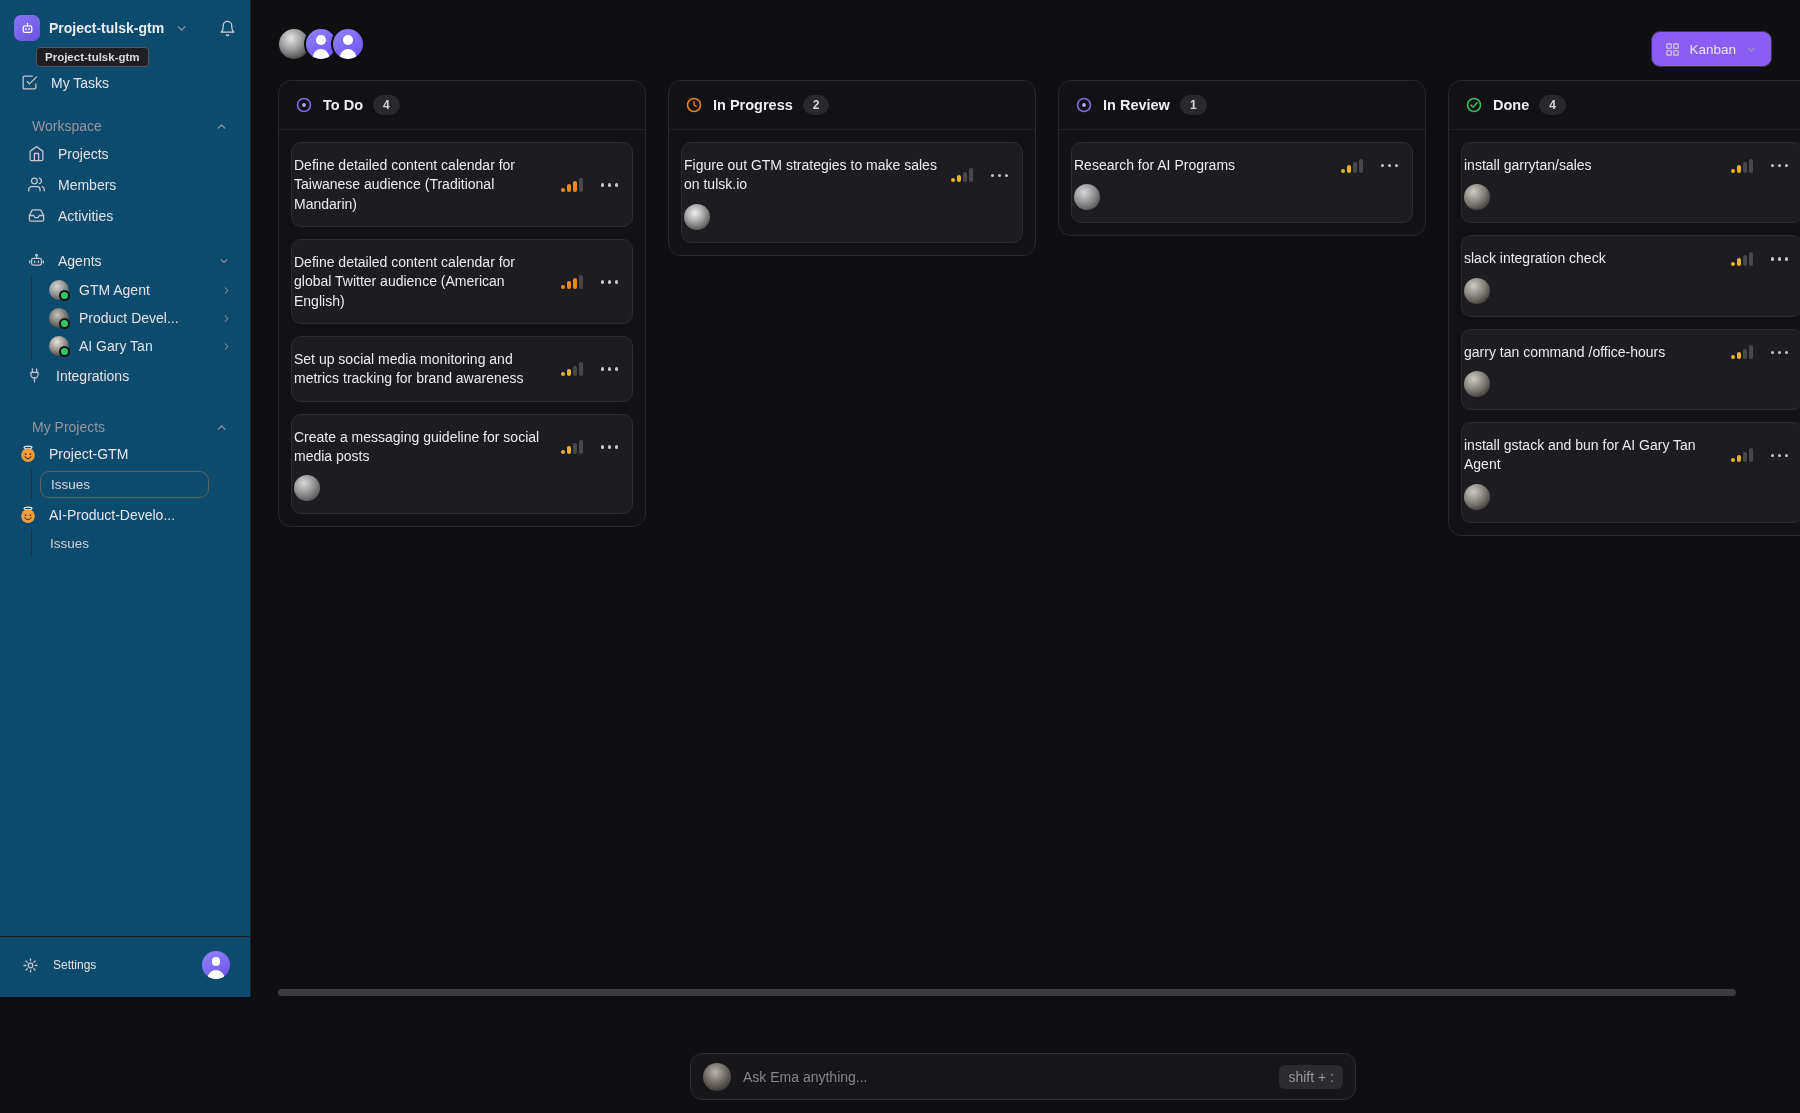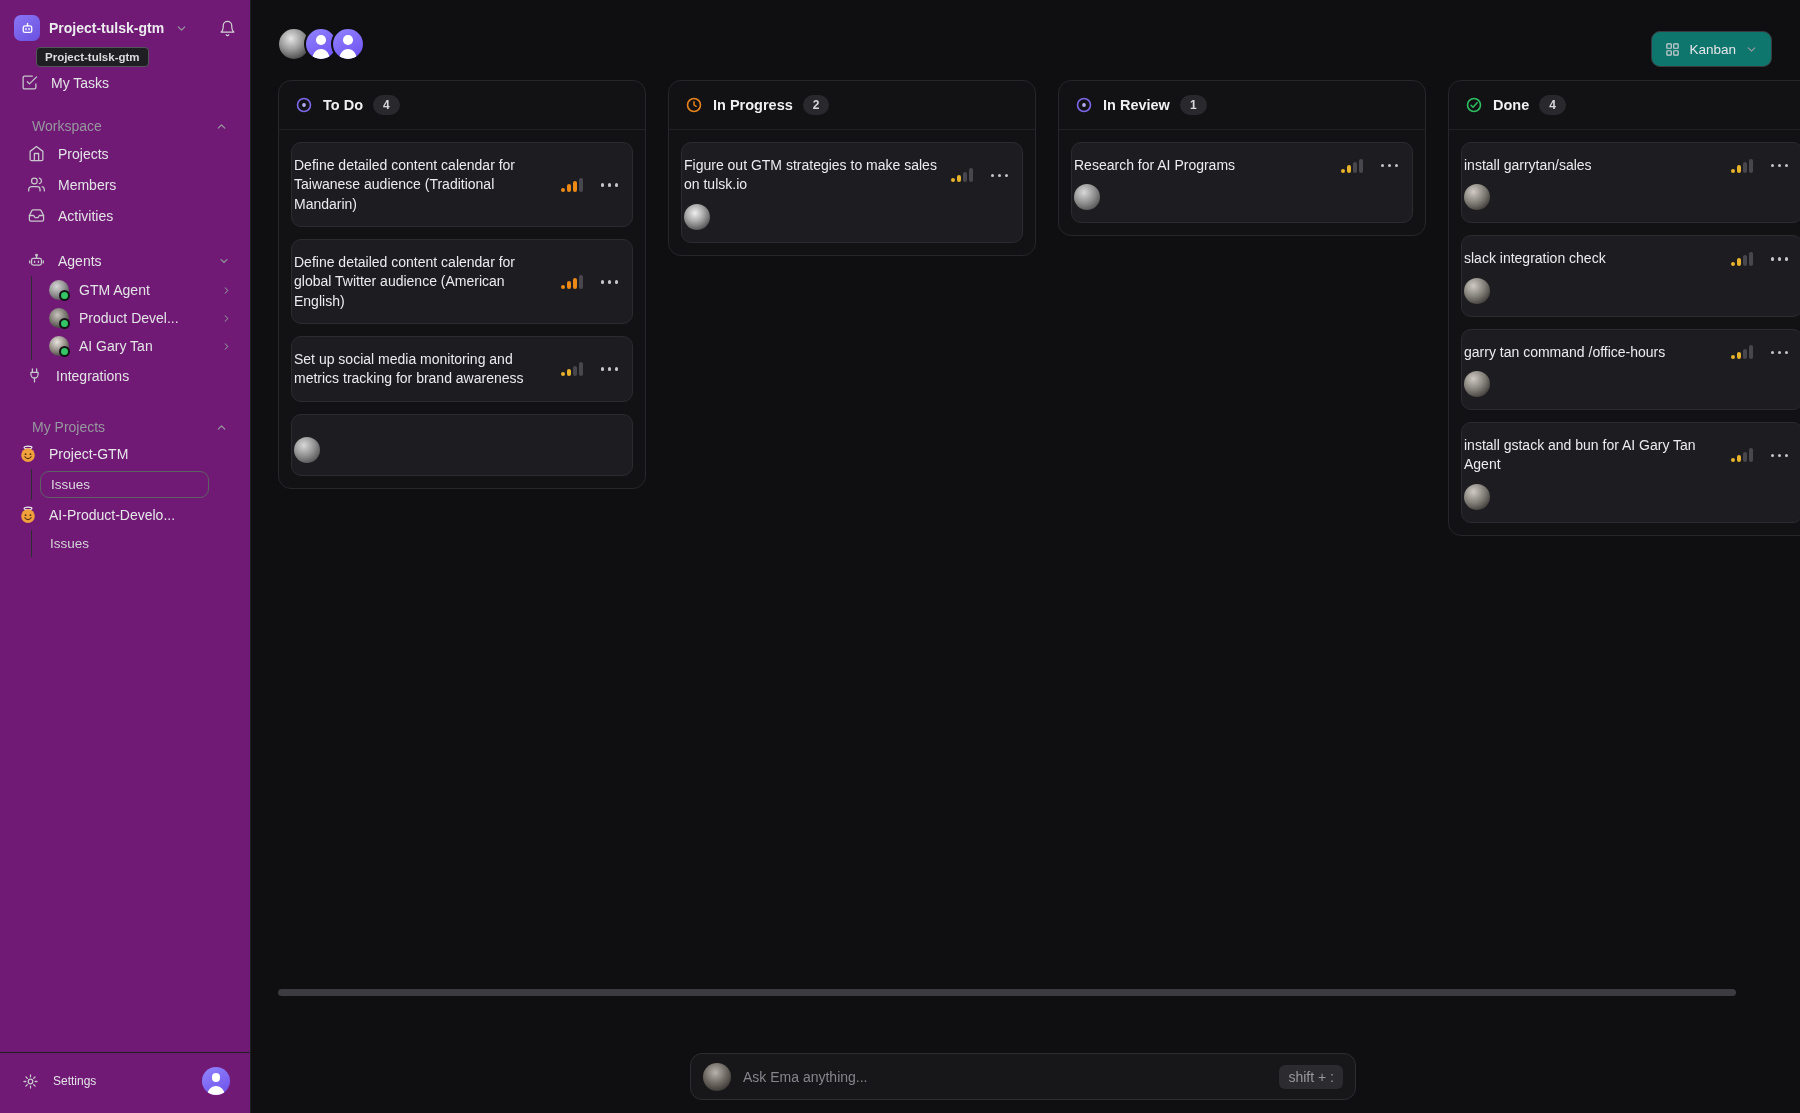--- a/index.html
+++ b/index.html
@@ -8,22 +8,22 @@
     background:#0f0f11;
     font-family:"Liberation Sans", sans-serif;
     color:#e7e7ea;
     overflow:hidden;
     position:relative;
   }
   svg { display:block; }
 
   
   .sidebar {
-    position:absolute; left:0; top:0; width:251px; height:1113px;
-    background:#701a75; border-right:1px solid #202024;
+    position:absolute; left:0; top:0; width:251px; height:997px;
+    background:#0c4a6e; border-right:1px solid #202024;
     display:flex; flex-direction:column;
   }
   .side-header { display:flex; align-items:center; gap:9px; padding:15px 14px 0 14px; }
   .app-icon {
     width:26px; height:26px; border-radius:7px; flex:none;
     background:linear-gradient(145deg,#8a76f5,#6a50e0);
     display:flex; align-items:center; justify-content:center;
   }
   .ws-title { font-size:14px; font-weight:700; color:#ececef; white-space:nowrap; }
   .side-header .chev { color:#9a9aa2; margin-left:2px; }
@@ -100,21 +100,21 @@
     position:relative; width:34px; height:34px; border-radius:50%;
     border:2px solid #0f0f11; overflow:hidden; cursor:pointer; flex:none;
   }
   .avatar-m + .avatar-m { margin-left:-7px; }
   .av-photo1 { background:radial-gradient(circle at 40% 32%, #e5e5e5, #999 42%, #3c3c3c 85%); }
   .av-purple { background:linear-gradient(150deg,#9184ff,#6d4ff0); }
 
   .view-btn {
     position:absolute; top:31px; right:28px; height:36px;
     display:flex; align-items:center; gap:9px; padding:0 13px;
-    background:#0f766e; border:1px solid #3a3a40; border-radius:9px;
+    background:#8b5cf6; border:1px solid #3a3a40; border-radius:9px;
     font-size:13.5px; color:#e6e6e9; cursor:pointer;
   }
   .view-btn .grid-ic { color:#d0d0d4; }
   .view-btn .chev { color:#9a9aa0; }
 
   .board { position:absolute; left:27px; top:80px; display:flex; gap:22px; align-items:flex-start; }
   .column {
     width:368px; flex:none; background:#121215;
     border:1px solid #26262b; border-radius:13px;
   }
@@ -454,20 +454,36 @@
                 </span>
                 <span class="menu-dots">
                   <i></i>
                   <i></i>
                   <i></i>
                 </span>
               </div>
             </div>
           </div>
           <div class="card">
+            <div class="card-top">
+              <div class="card-title">Create a messaging guideline for social media posts</div>
+              <div class="card-controls">
+                <span class="bars">
+                  <i style="background: rgb(230, 179, 42);"></i>
+                  <i style="background: rgb(230, 179, 42);"></i>
+                  <i style="background: rgb(71, 71, 77);"></i>
+                  <i style="background: rgb(71, 71, 77);"></i>
+                </span>
+                <span class="menu-dots">
+                  <i></i>
+                  <i></i>
+                  <i></i>
+                </span>
+              </div>
+            </div>
             <div class="avatar-sm"></div>
           </div>
         </div>
       </section>
       <section class="column">
         <div class="col-header">
           <span>
             <svg width="18" height="18" viewBox="0 0 20 20">
               <circle cx="10" cy="10" r="7.2" fill="none" stroke="#e8831c" stroke-width="1.8"></circle>
               <path d="M10 6.3V10l2.4 1.5" fill="none" stroke="#e8831c" stroke-width="1.6" stroke-linecap="round" stroke-linejoin="round"></path>

